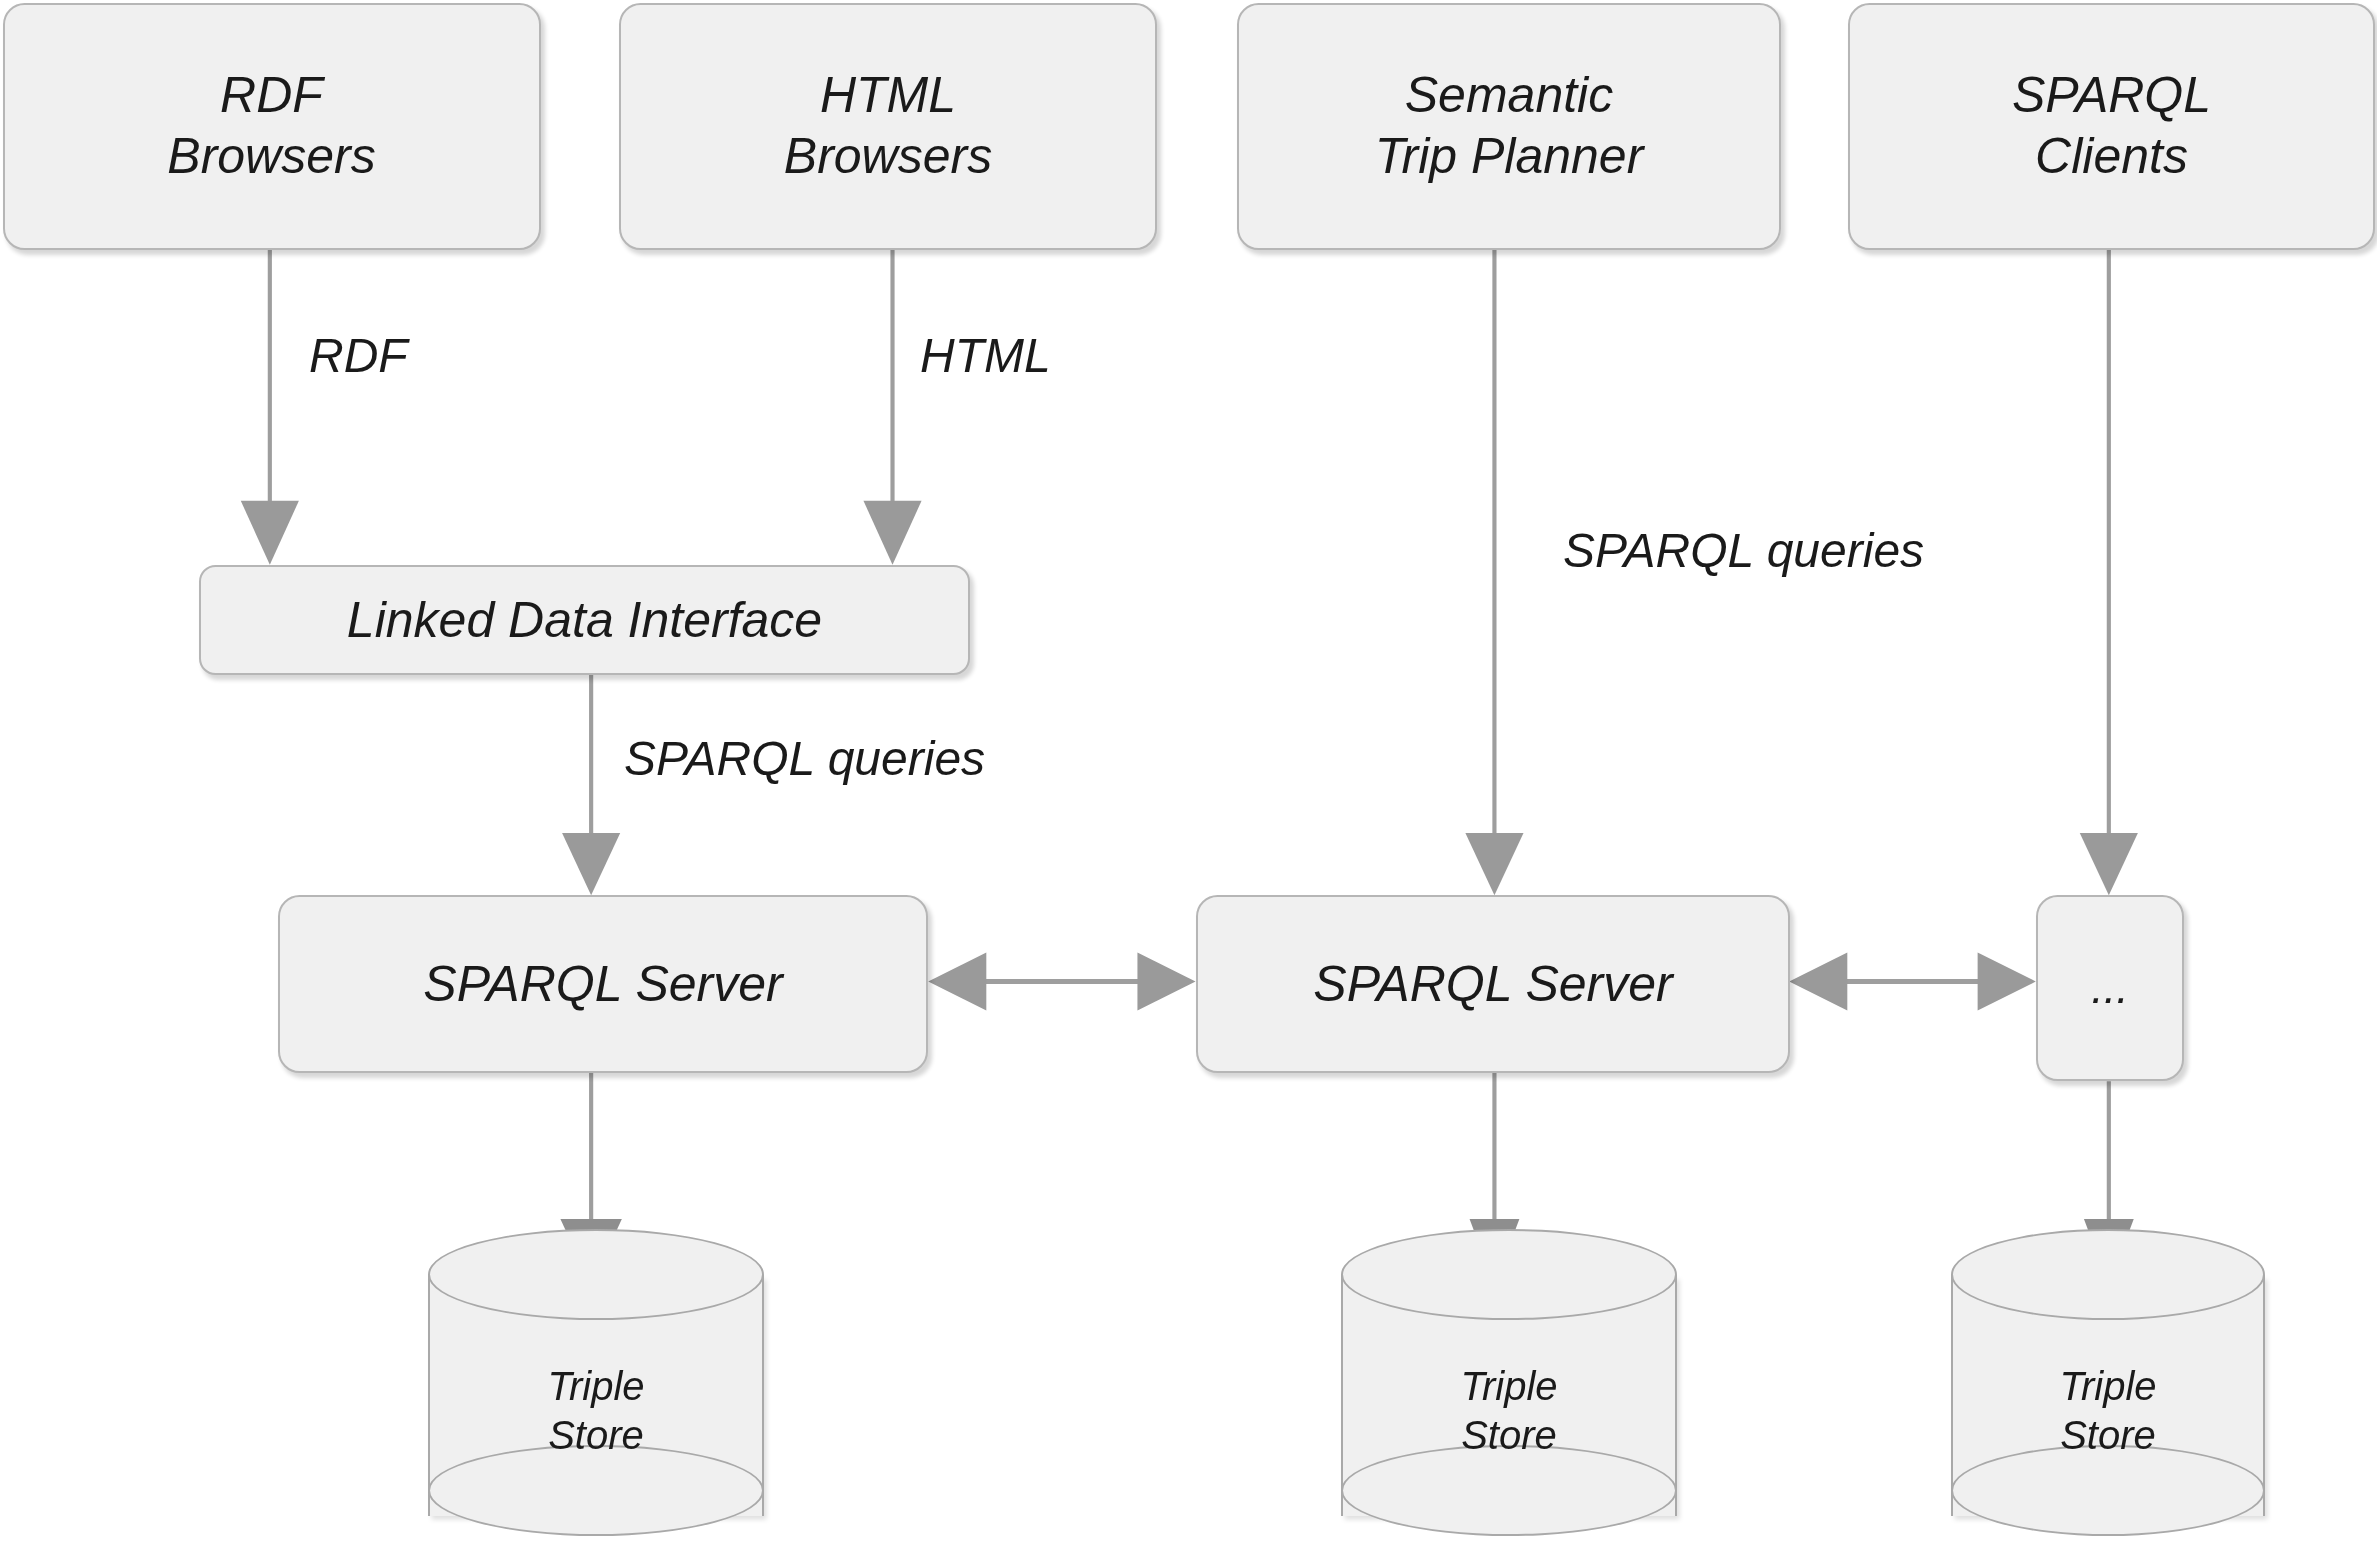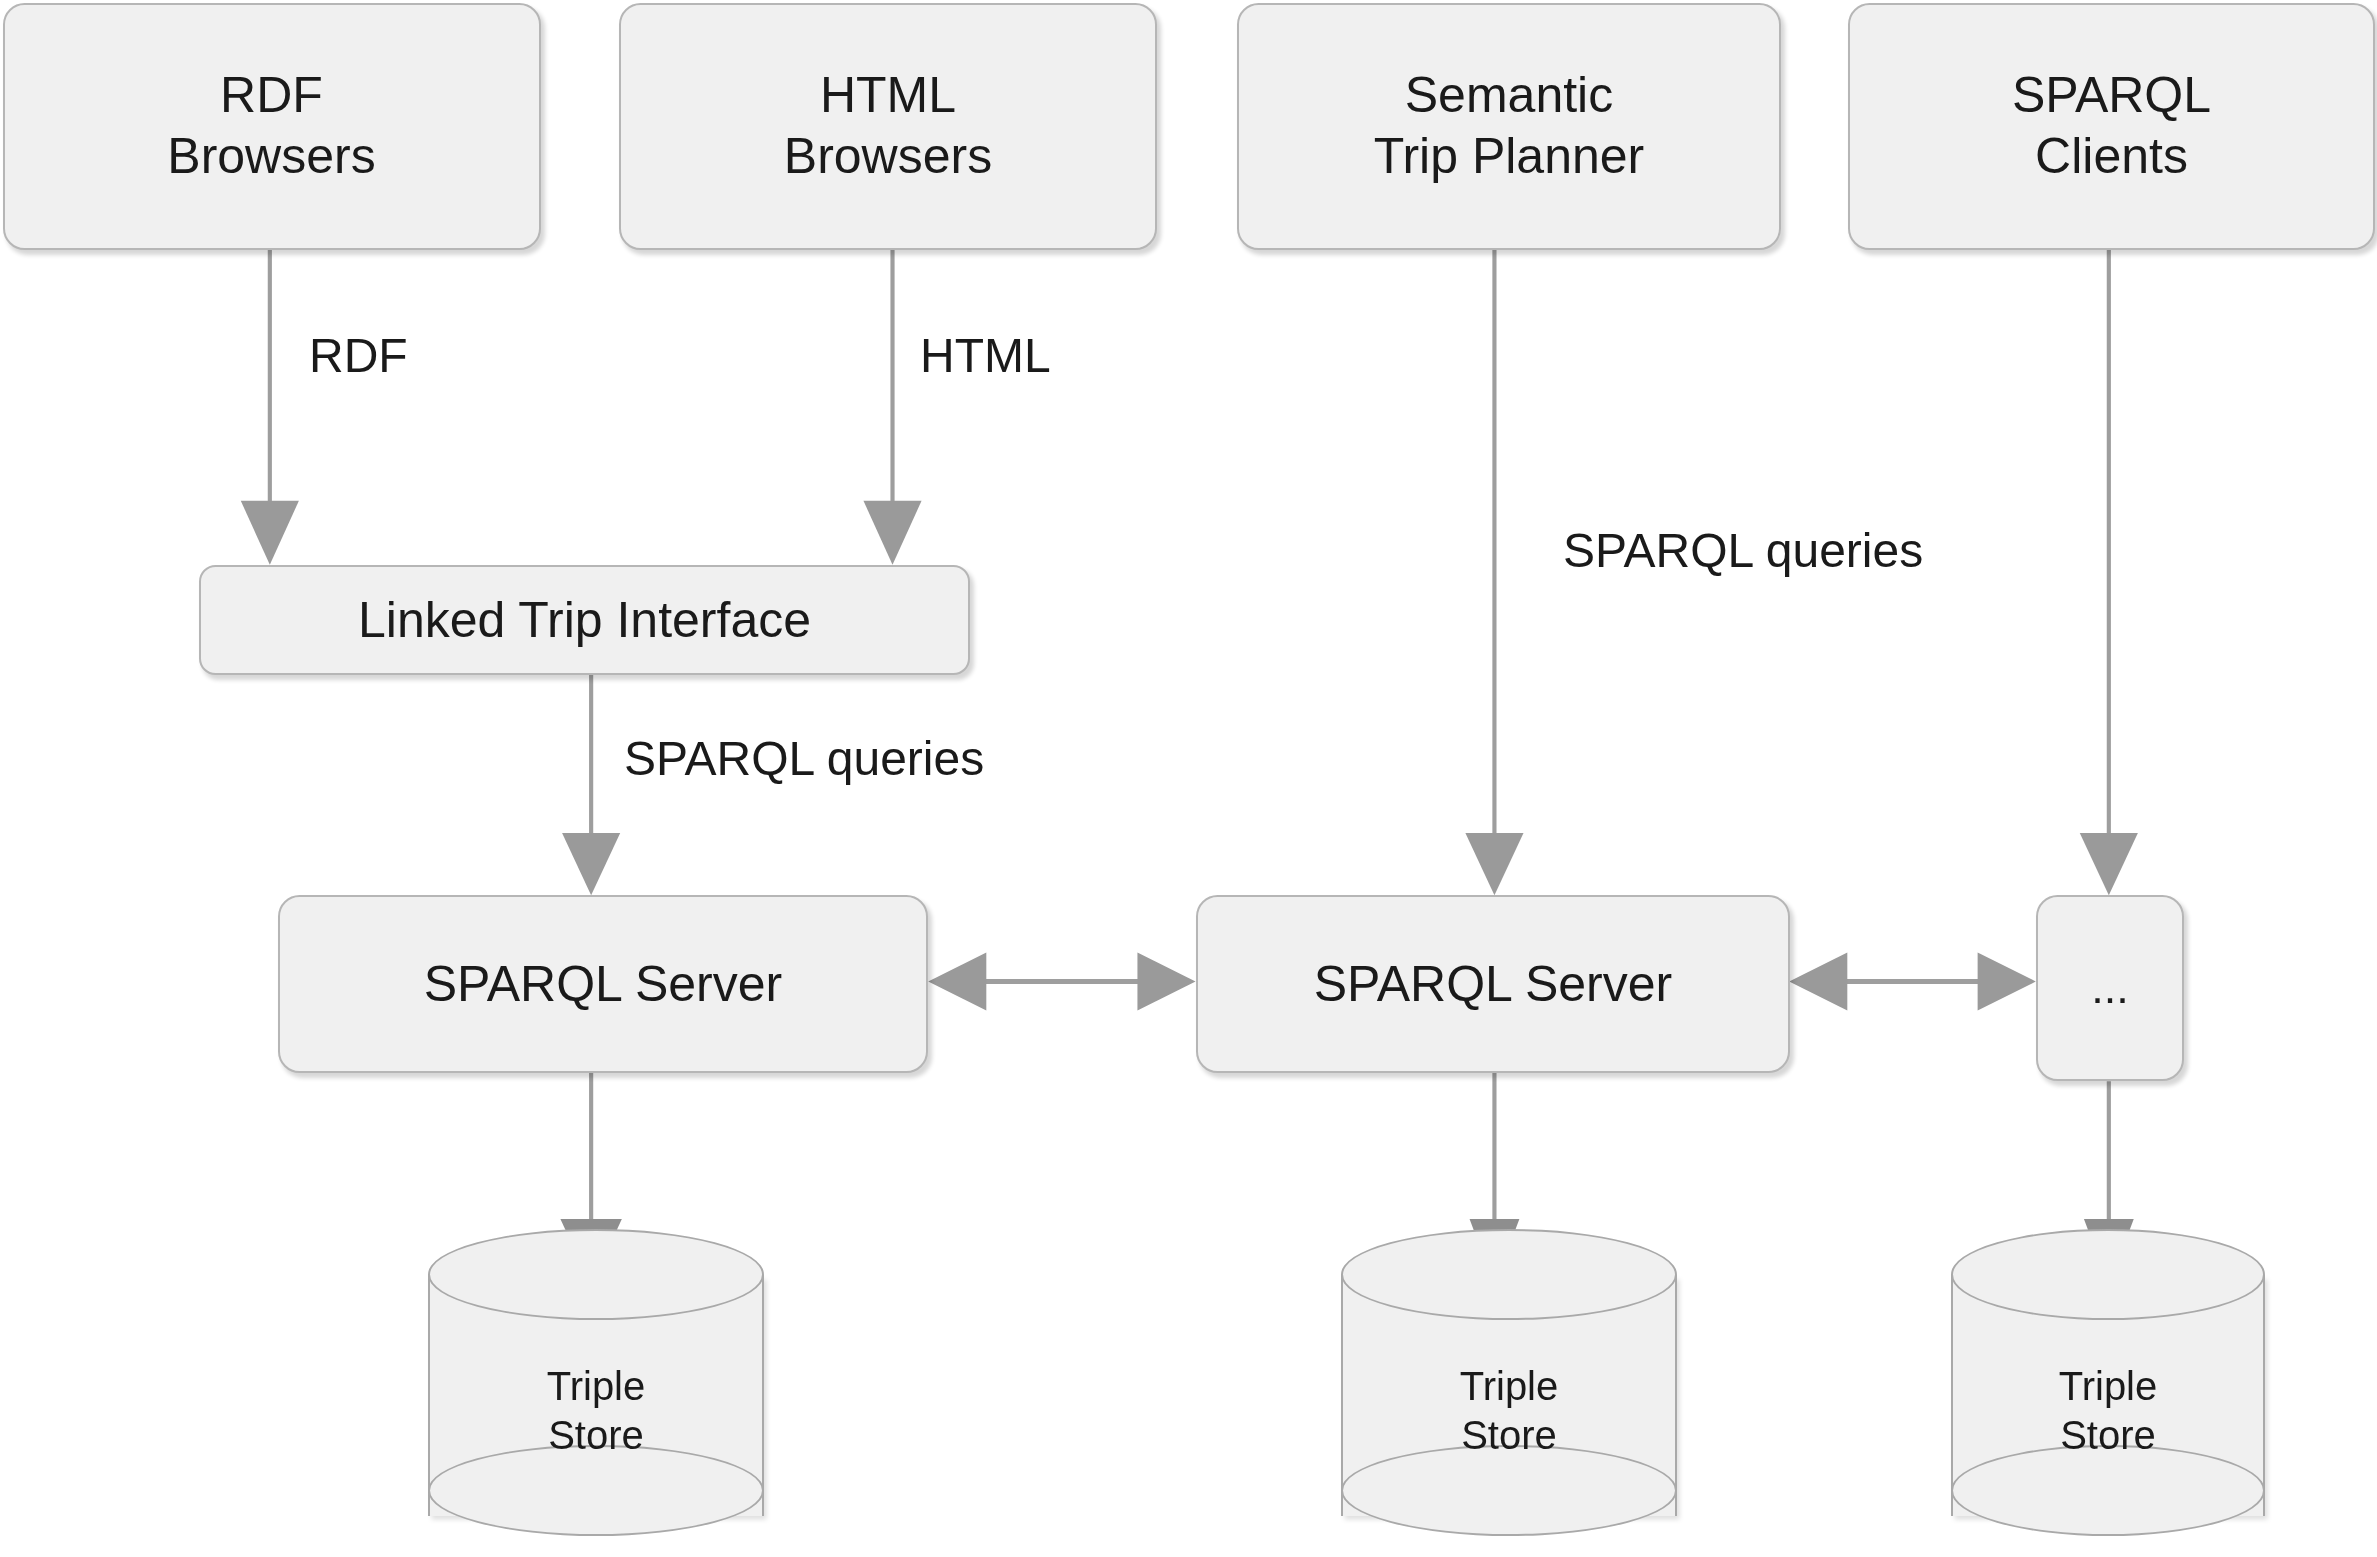--- a/index.html
+++ b/index.html
@@ -10,20 +10,21 @@
   }
   body {
     font-family: "Liberation Sans", "DejaVu Sans", sans-serif;
   }
   #stage {
     position: relative;
     width: 2377px;
     height: 1557px;
     background: #ffffff;
     overflow: hidden;
+    font-style: italic;
   }
   #edges {
     position: absolute;
     left: 0;
     top: 0;
     width: 2377px;
     height: 1557px;
     pointer-events: none;
   }
   .node {
@@ -181,21 +182,21 @@
     <span class="nlabel">Semantic
 Trip Planner</span>
   </div>
 
   <div class="node" style="left:1848px; top:2.5px; width:527px; height:247px;">
     <span class="nlabel">SPARQL
 Clients</span>
   </div>
 
   <div class="node small-radius" style="left:199px; top:565px; width:771px; height:110px;">
-    <span class="nlabel">Linked Trip Interface</span>
+    <span class="nlabel">Linked Data Interface</span>
   </div>
 
   <div class="node" style="left:278px; top:895px; width:650px; height:178px;">
     <span class="nlabel">SPARQL Server</span>
   </div>
 
   <div class="node" style="left:1196px; top:895px; width:594px; height:178px;">
     <span class="nlabel">SPARQL Server</span>
   </div>
 

